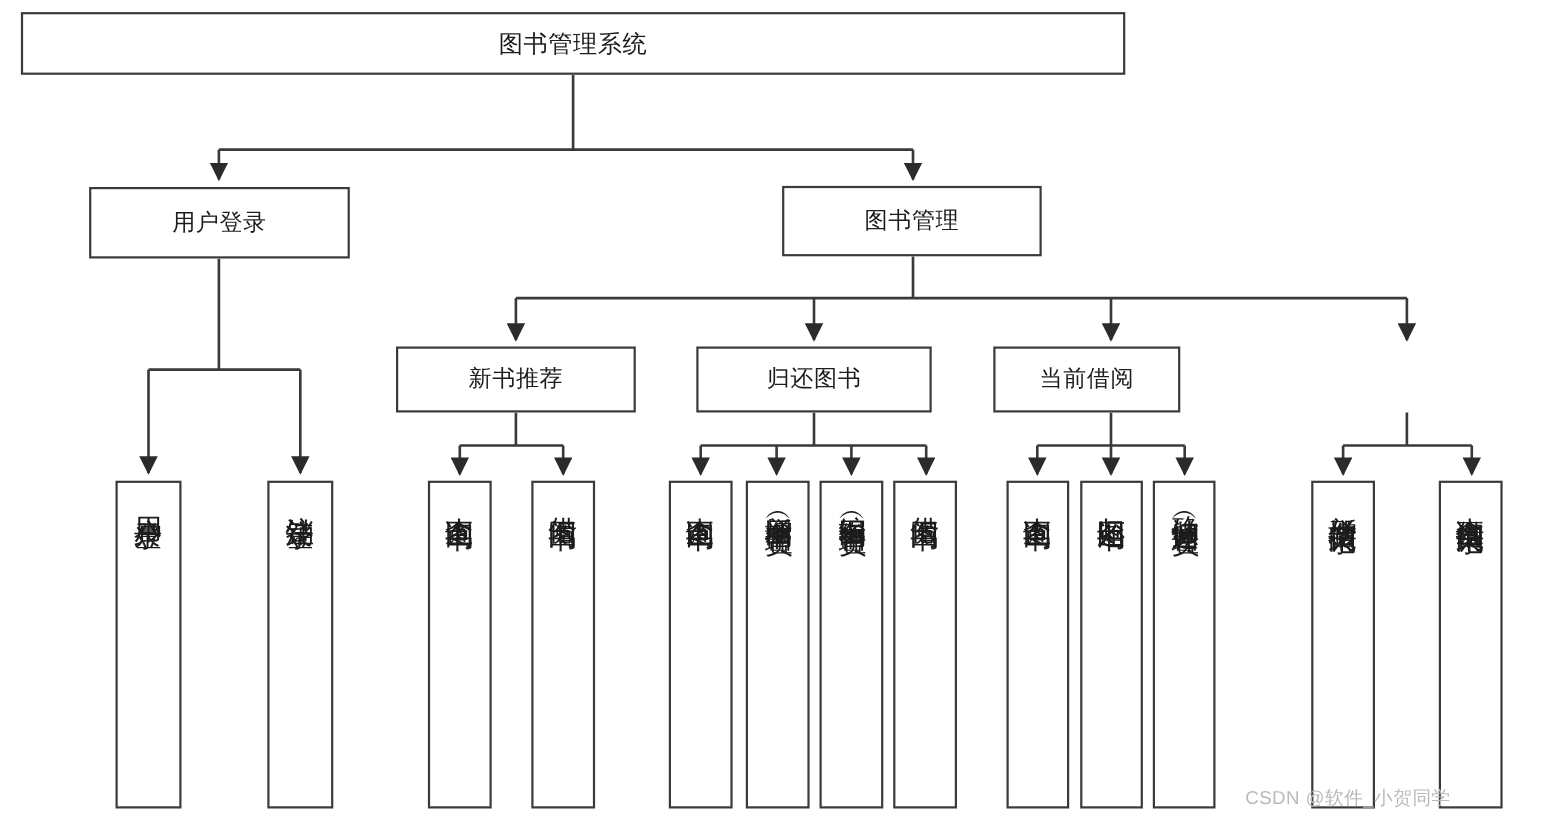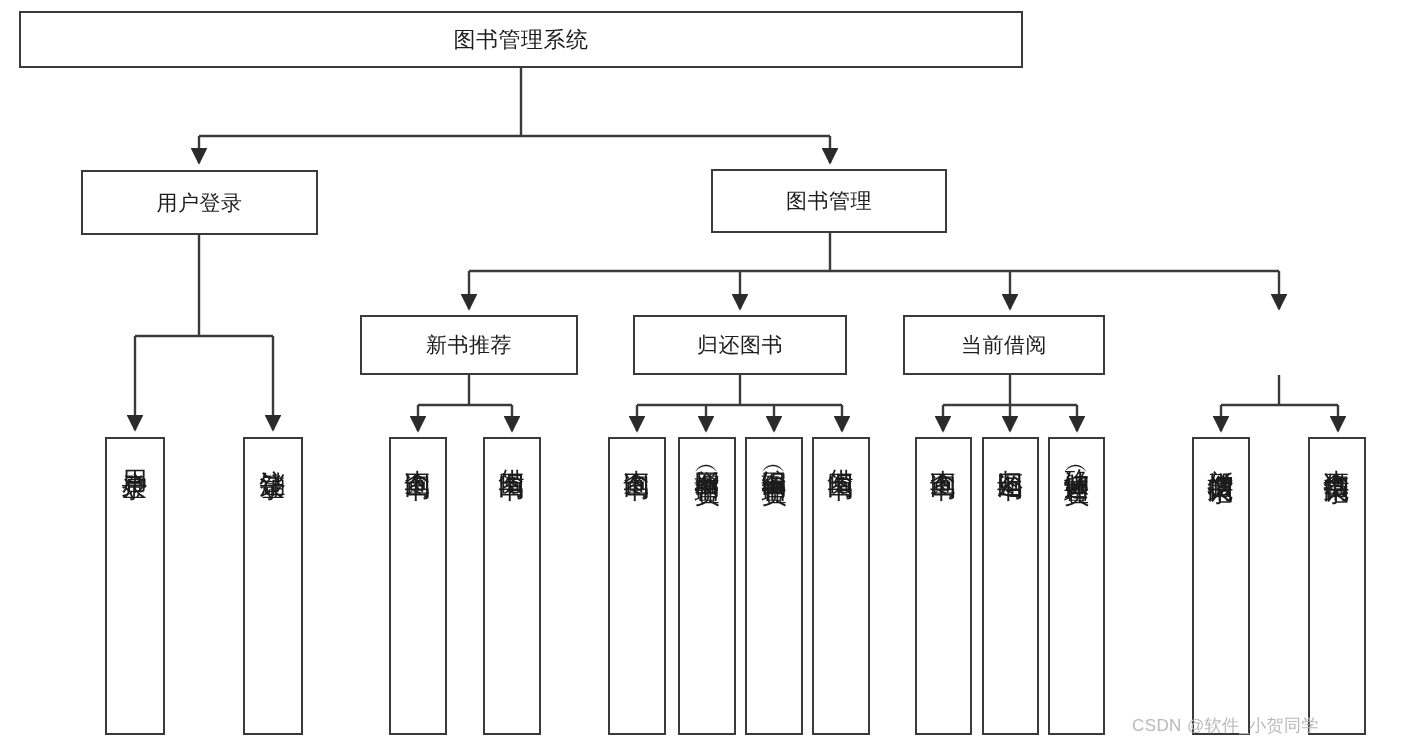--- a/index.html
+++ b/index.html
@@ -139,21 +139,21 @@
   <div class="node horiz" style="left:711px; top:169px; width:236px; height:64px;">
     <span class="node-label">图书管理</span>
   </div>
 
   <div class="node horiz" style="left:360px; top:315px; width:218px; height:60px;">
     <span class="node-label">新书推荐</span>
   </div>
   <div class="node horiz" style="left:633px; top:315px; width:214px; height:60px;">
     <span class="node-label">归还图书</span>
   </div>
-  <div class="node horiz" style="left:903px; top:315px; width:202px; height:60px;">
+  <div class="node horiz" style="left:903px; top:315px; width:170px; height:60px;">
     <span class="node-label">当前借阅</span>
   </div>
 
   <div class="node vert" style="left:105px; top:437px; width:60px; height:298px;">
     <span class="node-label">用户登录</span>
   </div>
   <div class="node vert" style="left:243px; top:437px; width:60px; height:298px;">
     <span class="node-label">注销登录</span>
   </div>
 

